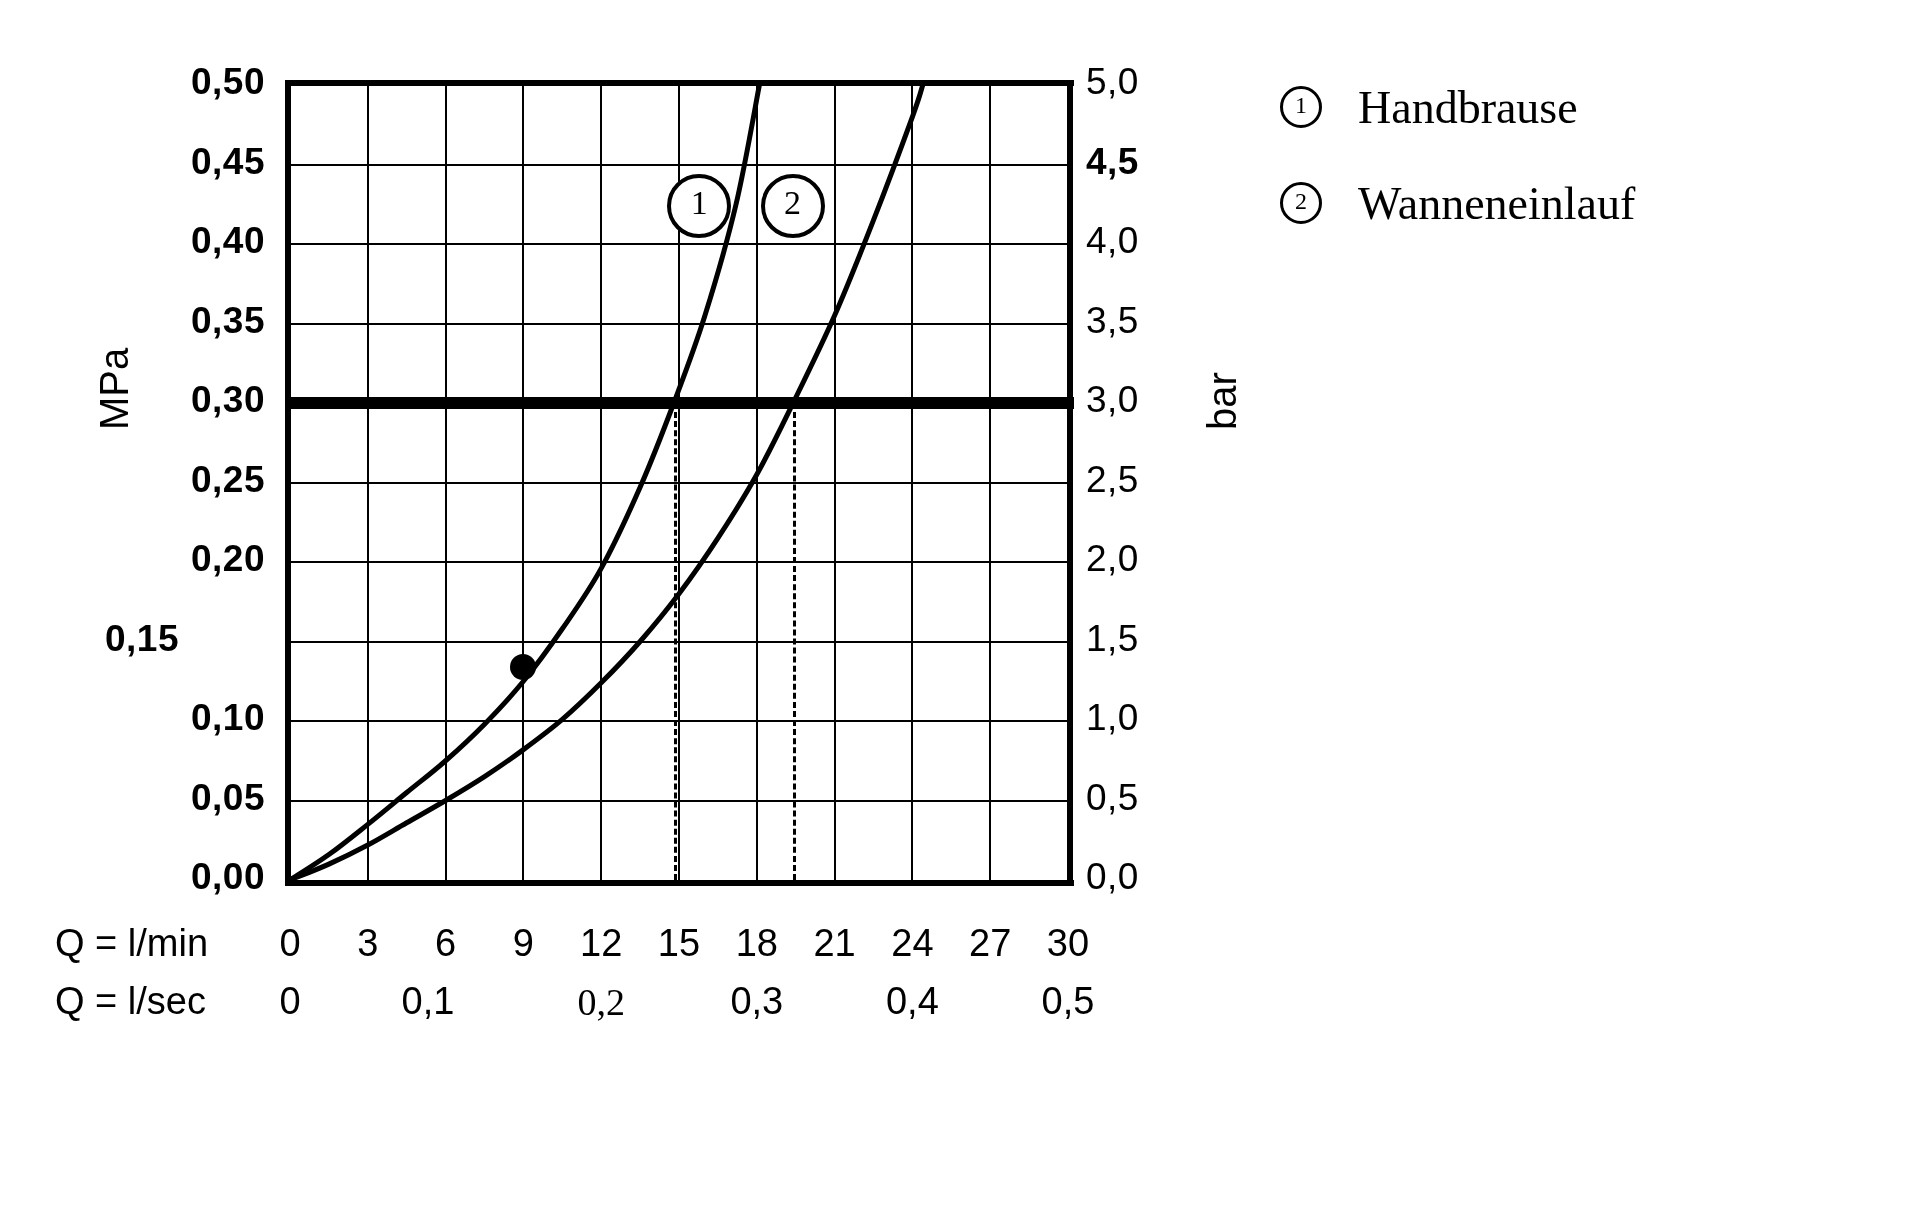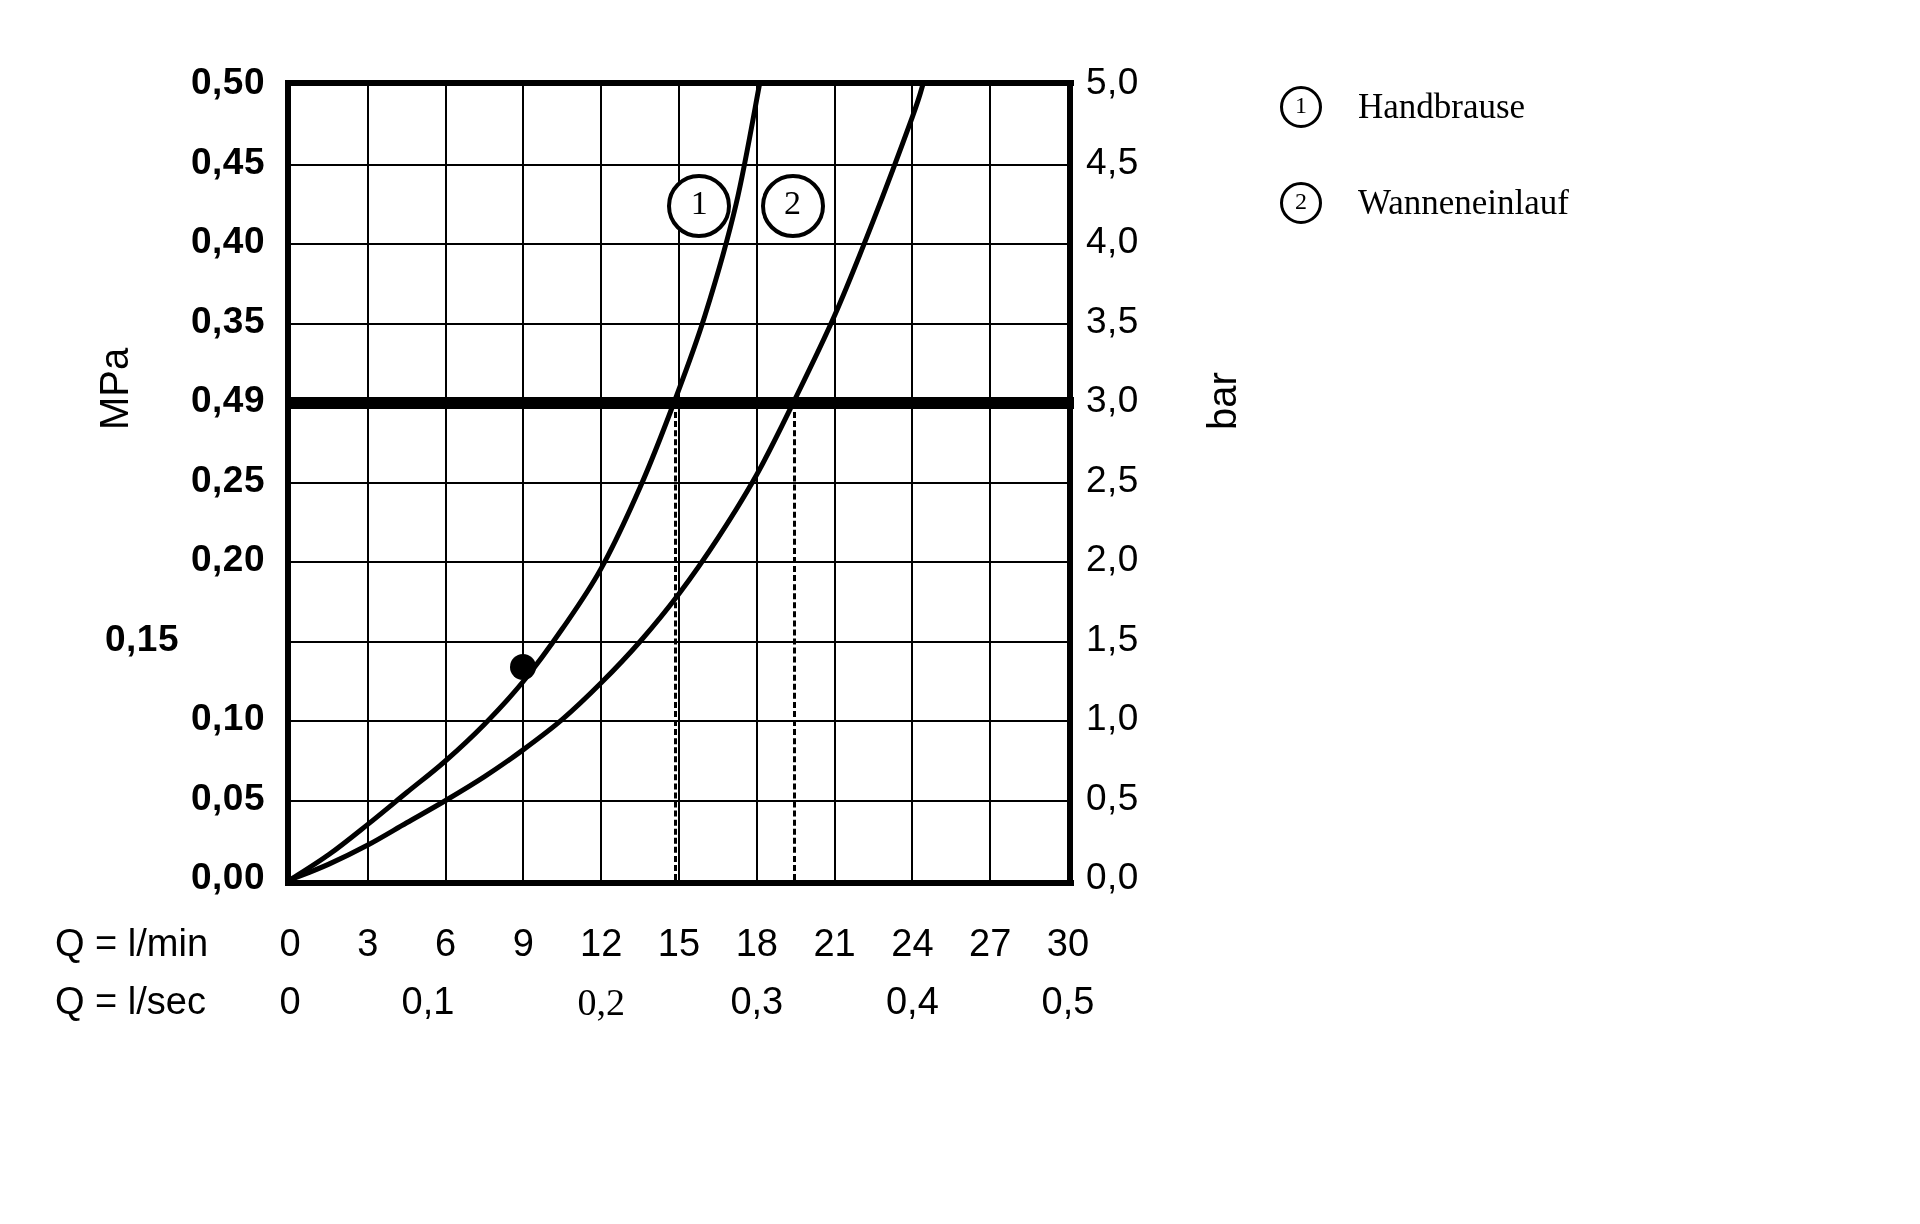--- a/index.html
+++ b/index.html
@@ -146,50 +146,50 @@
     border: 3px solid #000;
     font-size: 24px;
     line-height: 32px;
     text-align: center;
     font-family: "Liberation Serif", serif;
     margin-right: 36px;
     flex: 0 0 auto;
   }
   .legend-text {
     font-family: "Liberation Serif", serif;
-    font-size: 35px;
+    font-size: 46px;
     white-space: nowrap;
   }
 </style>
 </head>
 <body>
 
 <div id="root">
 
   <div id="ylabel-left">MPa</div>
 
   <div id="ylabel-right">bar</div>
 
   <div id="yticks-left">
       <div class="ytick-left" style="top: 61px; width: 160px; left: 105px; text-align: right;">0,50</div>
       <div class="ytick-left" style="top: 140.5px; width: 160px; left: 105px; text-align: right;">0,45</div>
       <div class="ytick-left" style="top: 220px; width: 160px; left: 105px; text-align: right;">0,40</div>
       <div class="ytick-left" style="top: 299.5px; width: 160px; left: 105px; text-align: right;">0,35</div>
-      <div class="ytick-left" style="top: 379px; width: 160px; left: 105px; text-align: right;">0,49</div>
+      <div class="ytick-left" style="top: 379px; width: 160px; left: 105px; text-align: right;">0,30</div>
       <div class="ytick-left" style="top: 458.5px; width: 160px; left: 105px; ">0,25</div>
       <div class="ytick-left" style="top: 538px; width: 160px; left: 105px; text-align: right;">0,20</div>
       <div class="ytick-left" style="top: 617.5px; width: 160px; left: 105px; text-align: left;">0,15</div>
       <div class="ytick-left" style="top: 697px; width: 160px; left: 105px; text-align: right;">0,10</div>
       <div class="ytick-left" style="top: 776.5px; width: 160px; left: 105px; text-align: right;">0,05</div>
       <div class="ytick-left" style="top: 856px; width: 160px; left: 105px; text-align: right;">0,00</div>
     </div>
 
   <div id="yticks-right">
       <div class="ytick-right" style="top: 61px; left: 1086px;">5,0</div>
-      <div class="ytick-right" style="top: 140.5px; left: 1086px;">4,5</div>
+      <div class="ytick-right" style="top: 140.5px; left: 1086px; font-weight: bold;">4,5</div>
       <div class="ytick-right" style="top: 220px; left: 1086px;">4,0</div>
       <div class="ytick-right" style="top: 299.5px; left: 1086px;">3,5</div>
       <div class="ytick-right" style="top: 379px; left: 1086px;">3,0</div>
       <div class="ytick-right" style="top: 458.5px; left: 1086px;">2,5</div>
       <div class="ytick-right" style="top: 538px; left: 1086px;">2,0</div>
       <div class="ytick-right" style="top: 617.5px; left: 1086px;">1,5</div>
       <div class="ytick-right" style="top: 697px; left: 1086px;">1,0</div>
       <div class="ytick-right" style="top: 776.5px; left: 1086px;">0,5</div>
       <div class="ytick-right" style="top: 856px; left: 1086px;">0,0</div>
     </div>

